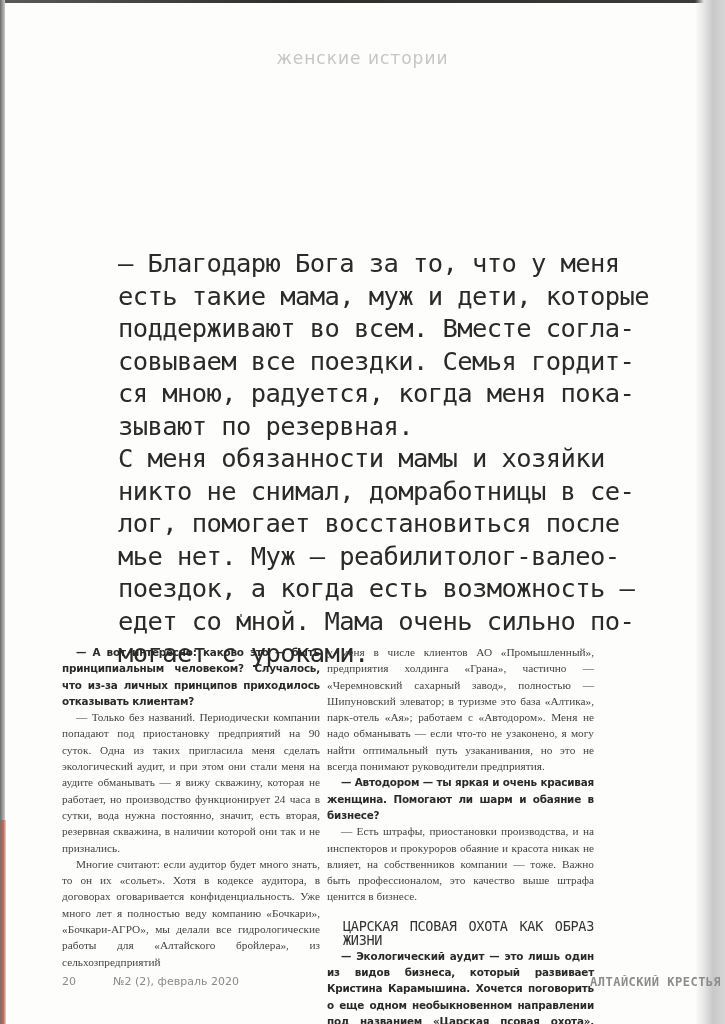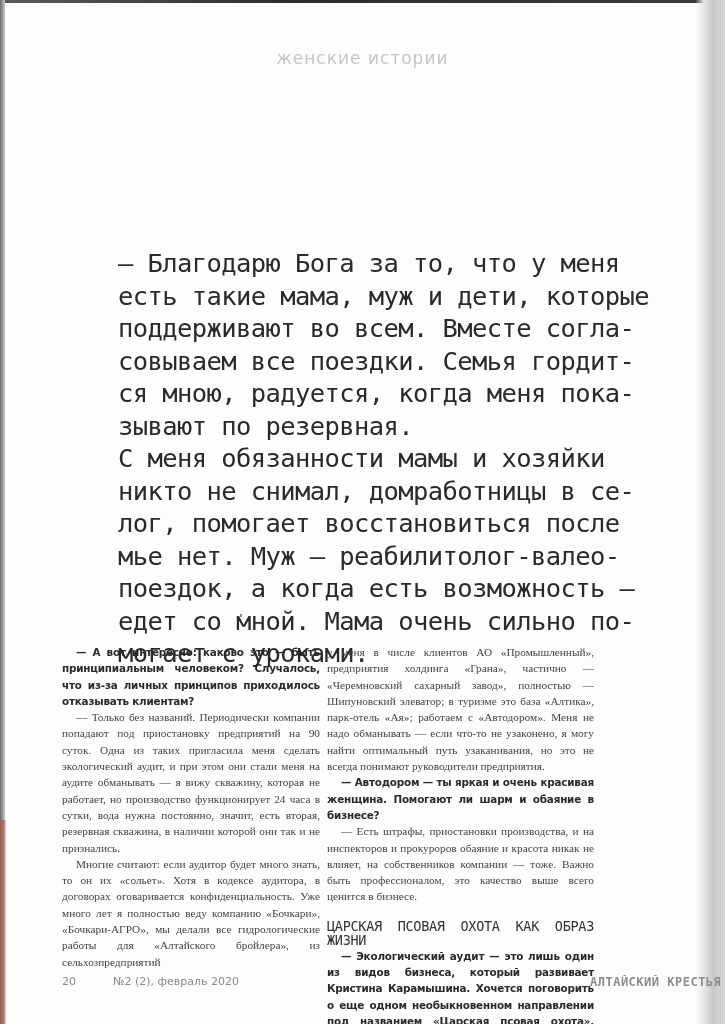--- a/index.html
+++ b/index.html
@@ -45,21 +45,21 @@
     text-align: justify;
   }
   .col.left { left: 62px; width: 258px; }
   .col.right { left: 327px; width: 267px; }
   .col p { margin: 0; text-indent: 14px; }
   .col p.q {
     font-family: "DejaVu Sans", sans-serif; font-weight: bold; color: #2a2a2a;
     font-size: 10.4px; line-height: 16.3px; letter-spacing: -0.2px;
   }
   .section-head {
-    margin: 14px 0 0 0;
+    margin: 14px 0 0 16px;
     font-family: "DejaVu Sans Mono", monospace; font-size: 13.5px; line-height: 14.5px;
     letter-spacing: -0.3px; color: #333; text-transform: uppercase;
   }
   .footer-page {
     position: absolute; left: 62px; top: 975px; font-family: "DejaVu Sans", sans-serif;
     font-size: 11px; color: #8a8a8a;
   }
   .footer-issue {
     position: absolute; left: 113px; top: 975px; font-family: "DejaVu Sans", sans-serif;
     font-size: 11px; color: #8a8a8a;
@@ -100,20 +100,20 @@
 
 <div class="col left">
   <p class="q">— А вот интересно: каково это — быть принципиальным человеком? Случалось, что из-за личных принципов приходилось отказывать клиентам?</p>
   <p>— Только без названий. Периодически компании попадают под приостановку предприятий на 90 суток. Одна из таких пригласила меня сделать экологический аудит, и при этом они стали меня на аудите обманывать — я вижу скважину, которая не работает, но производство функционирует 24 часа в сутки, вода нужна постоянно, значит, есть вторая, резервная скважина, в наличии которой они так и не признались.</p>
   <p>Многие считают: если аудитор будет много знать, то он их «сольет». Хотя в кодексе аудитора, в договорах оговаривается конфиденциальность. Уже много лет я полностью веду компанию «Бочкари», «Бочкари-АГРО», мы делали все гидрологические работы для «Алтайского бройлера», из сельхозпредприятий</p>
 </div>
 
 <div class="col right">
   <p style="text-indent:0">у меня в числе клиентов АО «Промышленный», предприятия холдинга «Грана», частично — «Черемновский сахарный завод», полностью — Шипуновский элеватор; в туризме это база «Алтика», парк-отель «Ая»; работаем с «Автодором». Меня не надо обманывать — если что-то не узаконено, я могу найти оптимальный путь узаканивания, но это не всегда понимают руководители предприятия.</p>
   <p class="q">— Автодором — ты яркая и очень красивая женщина. Помогают ли шарм и обаяние в бизнесе?</p>
-  <p>— Есть штрафы, приостановки производства, и на инспекторов и прокуроров обаяние и красота никак не влияет, на собственников компании — тоже. Важно быть профессионалом, это качество выше всего ценится в бизнесе.</p>
+  <p>— Есть штрафы, приостановки производства, и на инспекторов и прокуроров обаяние и красота никак не влияет, на собственников компании — тоже. Важно быть профессионалом, это качество выше штрафа ценится в бизнесе.</p>
   <div class="section-head">ЦАРСКАЯ ПСОВАЯ ОХОТА КАК ОБРАЗ ЖИЗНИ</div>
   <p class="q">— Экологический аудит — это лишь один из видов бизнеса, который развивает Кристина Карамышина. Хочется поговорить о еще одном необыкновенном направлении под названием «Царская псовая охота». Расскажи, как родилась идея.</p>
 </div>
 
 <div class="footer-page">20</div>
 <div class="footer-issue">№2 (2), февраль 2020</div>
 <div class="footer-brand">АЛТАЙСКИЙ КРЕСТЬЯНИН</div>
 
 </body></html>

